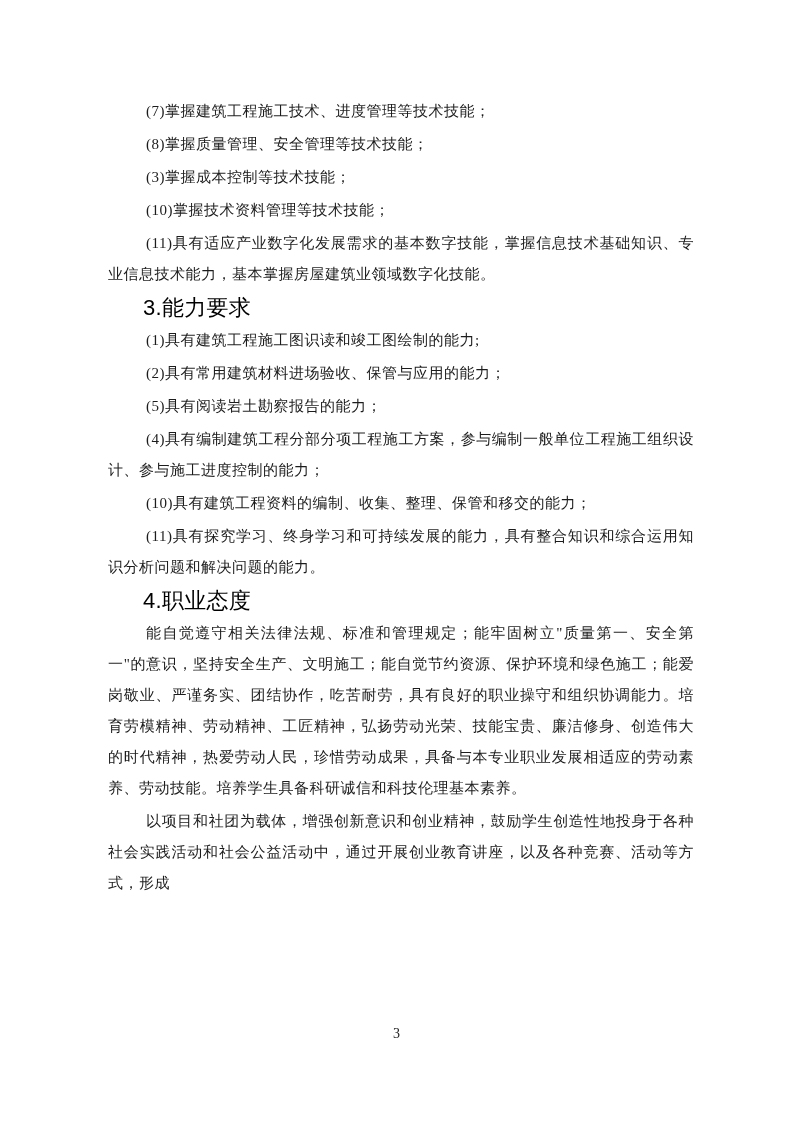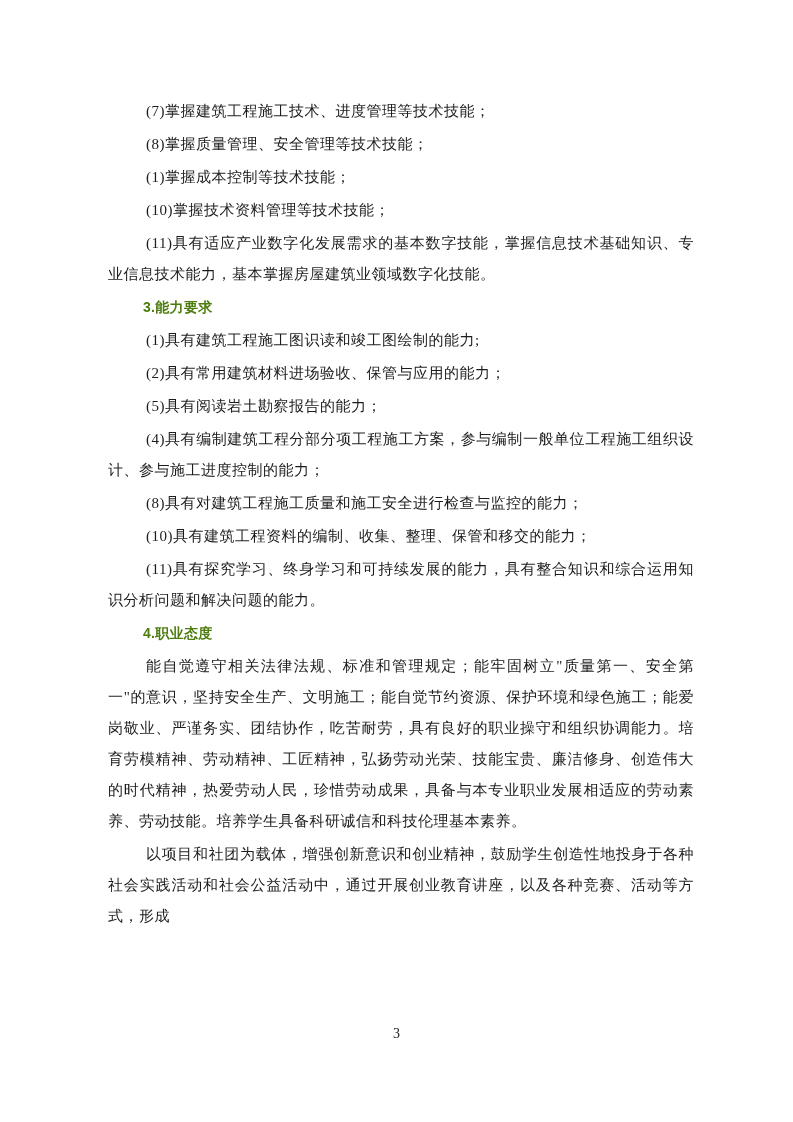--- a/index.html
+++ b/index.html
@@ -29,52 +29,51 @@
     text-justify: inter-ideograph;
   }
   .para {
     margin: 2px;
     text-indent: 38px;
   }
   .heading {
     margin: 0;
     text-indent: 37px;
     font-family: "Liberation Sans", "DejaVu Sans", sans-serif;
-    font-weight: 700;
-    font-size: 14px;
+    font-weight: 400;
+    font-size: 22px;
     letter-spacing: 0.3px;
-    color: #4d7c0f;
+    color: #000000;
     text-align: left;
   }
   .page-number {
     position: absolute;
     top: 1026px;
     left: 0;
     width: 793px;
     text-align: center;
     font-size: 14px;
     color: #222222;
   }
 </style>
 </head>
 <body>
 
 <div class="page">
   <div class="content">
     <p class="para">(7)掌握建筑工程施工技术、进度管理等技术技能；</p>
     <p class="para">(8)掌握质量管理、安全管理等技术技能；</p>
-    <p class="para">(1)掌握成本控制等技术技能；</p>
+    <p class="para">(3)掌握成本控制等技术技能；</p>
     <p class="para">(10)掌握技术资料管理等技术技能；</p>
     <p class="para">(11)具有适应产业数字化发展需求的基本数字技能，掌握信息技术基础知识、专业信息技术能力，基本掌握房屋建筑业领域数字化技能。</p>
     <p class="heading">3.能力要求</p>
     <p class="para">(1)具有建筑工程施工图识读和竣工图绘制的能力;</p>
     <p class="para">(2)具有常用建筑材料进场验收、保管与应用的能力；</p>
     <p class="para">(5)具有阅读岩土勘察报告的能力；</p>
     <p class="para">(4)具有编制建筑工程分部分项工程施工方案，参与编制一般单位工程施工组织设计、参与施工进度控制的能力；</p>
-    <p class="para">(8)具有对建筑工程施工质量和施工安全进行检查与监控的能力；</p>
     <p class="para">(10)具有建筑工程资料的编制、收集、整理、保管和移交的能力；</p>
     <p class="para">(11)具有探究学习、终身学习和可持续发展的能力，具有整合知识和综合运用知识分析问题和解决问题的能力。</p>
     <p class="heading">4.职业态度</p>
     <p class="para">能自觉遵守相关法律法规、标准和管理规定；能牢固树立"质量第一、安全第一"的意识，坚持安全生产、文明施工；能自觉节约资源、保护环境和绿色施工；能爱岗敬业、严谨务实、团结协作，吃苦耐劳，具有良好的职业操守和组织协调能力。培育劳模精神、劳动精神、工匠精神，弘扬劳动光荣、技能宝贵、廉洁修身、创造伟大的时代精神，热爱劳动人民，珍惜劳动成果，具备与本专业职业发展相适应的劳动素养、劳动技能。培养学生具备科研诚信和科技伦理基本素养。</p>
     <p class="para">以项目和社团为载体，增强创新意识和创业精神，鼓励学生创造性地投身于各种社会实践活动和社会公益活动中，通过开展创业教育讲座，以及各种竞赛、活动等方式，形成</p>
   </div>
   <div class="page-number">3</div>
 </div>
 
 </body></html>

